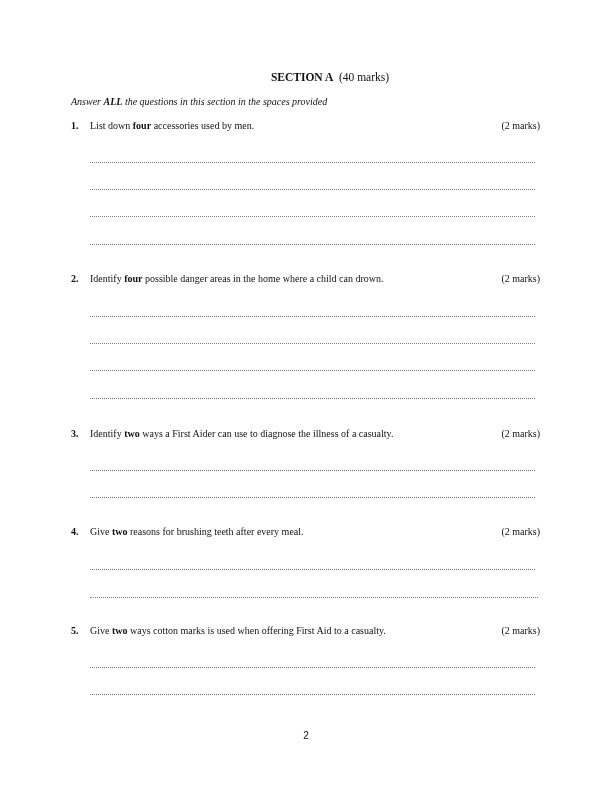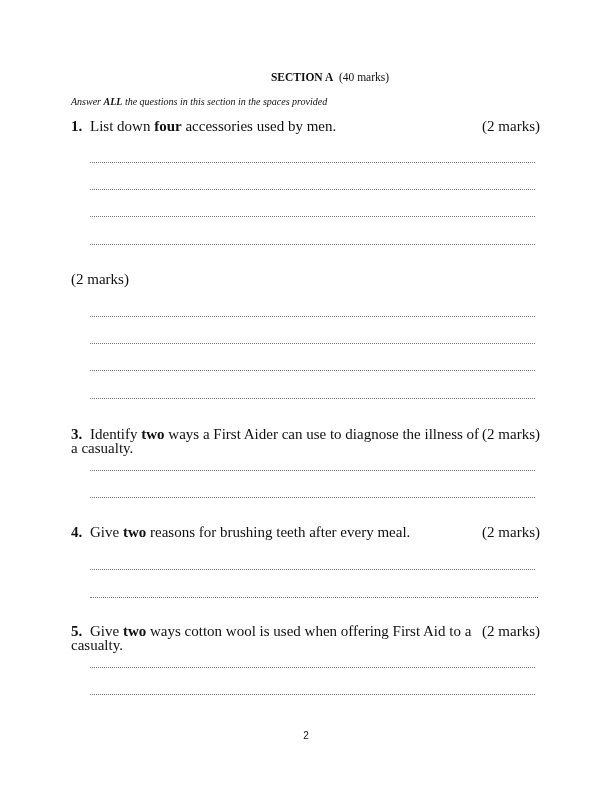--- a/index.html
+++ b/index.html
@@ -11,21 +11,21 @@
   .abs { position: absolute; }
   .section-title {
     left: 0; width: 612px; top: 70px; text-align: center;
     font-size: 11.5px; line-height: 14px; padding-left: 24px;
   }
   .section-title b { font-weight: bold; }
   .instructions {
     left: 71px; top: 95px; font-size: 10px; font-style: italic; line-height: 14px;
   }
   .q-row {
-    left: 71px; width: 469px; font-size: 15px; line-height: 14px;
+    left: 71px; width: 469px; font-size: 10px; line-height: 14px;
     display: flex; justify-content: space-between; align-items: baseline;
   }
   .q-num { font-weight: bold; display: inline-block; width: 19px; }
   .q-text b { font-weight: bold; }
   .marks { white-space: nowrap; }
   .answer-line {
     left: 90px; width: 445px; height: 0;
     border-top: 1px dotted #7a7a7a;
   }
   .page-number {
@@ -50,20 +50,23 @@
     <span class="q-num">1.</span><span>List down </span><b>four</b><span> accessories used by men.</span>
   </span>
   <span class="marks">(2 marks)</span>
 </div>
 <div class="abs answer-line" style="top:162px;"></div>
 <div class="abs answer-line" style="top:189px;"></div>
 <div class="abs answer-line" style="top:216px;"></div>
 <div class="abs answer-line" style="top:244px;"></div>
 
 <div class="abs q-row" style="top:272px;">
+  <span class="q-text">
+    <span class="q-num">2.</span><span>Identify </span><b>four</b><span> possible danger areas in the home where a child can drown.</span>
+  </span>
   <span class="marks">(2 marks)</span>
 </div>
 <div class="abs answer-line" style="top:316px;"></div>
 <div class="abs answer-line" style="top:343px;"></div>
 <div class="abs answer-line" style="top:370px;"></div>
 <div class="abs answer-line" style="top:398px;"></div>
 
 <div class="abs q-row" style="top:427px;">
   <span class="q-text">
     <span class="q-num">3.</span><span>Identify </span><b>two</b><span> ways a First Aider can use to diagnose the illness of a casualty.</span>
@@ -77,20 +80,20 @@
   <span class="q-text">
     <span class="q-num">4.</span><span>Give </span><b>two</b><span> reasons for brushing teeth after every meal.</span>
   </span>
   <span class="marks">(2 marks)</span>
 </div>
 <div class="abs answer-line" style="top:569px;"></div>
 <div class="abs answer-line" style="top:597px; width:448px;"></div>
 
 <div class="abs q-row" style="top:624px;">
   <span class="q-text">
-    <span class="q-num">5.</span><span>Give </span><b>two</b><span> ways cotton wool is used when offering First Aid to a casualty.</span>
+    <span class="q-num">5.</span><span>Give </span><b>two</b><span> ways cotton marks is used when offering First Aid to a casualty.</span>
   </span>
   <span class="marks">(2 marks)</span>
 </div>
 <div class="abs answer-line" style="top:667px;"></div>
 <div class="abs answer-line" style="top:694px;"></div>
 
 <div class="abs page-number">2</div>
 
 </body></html>

